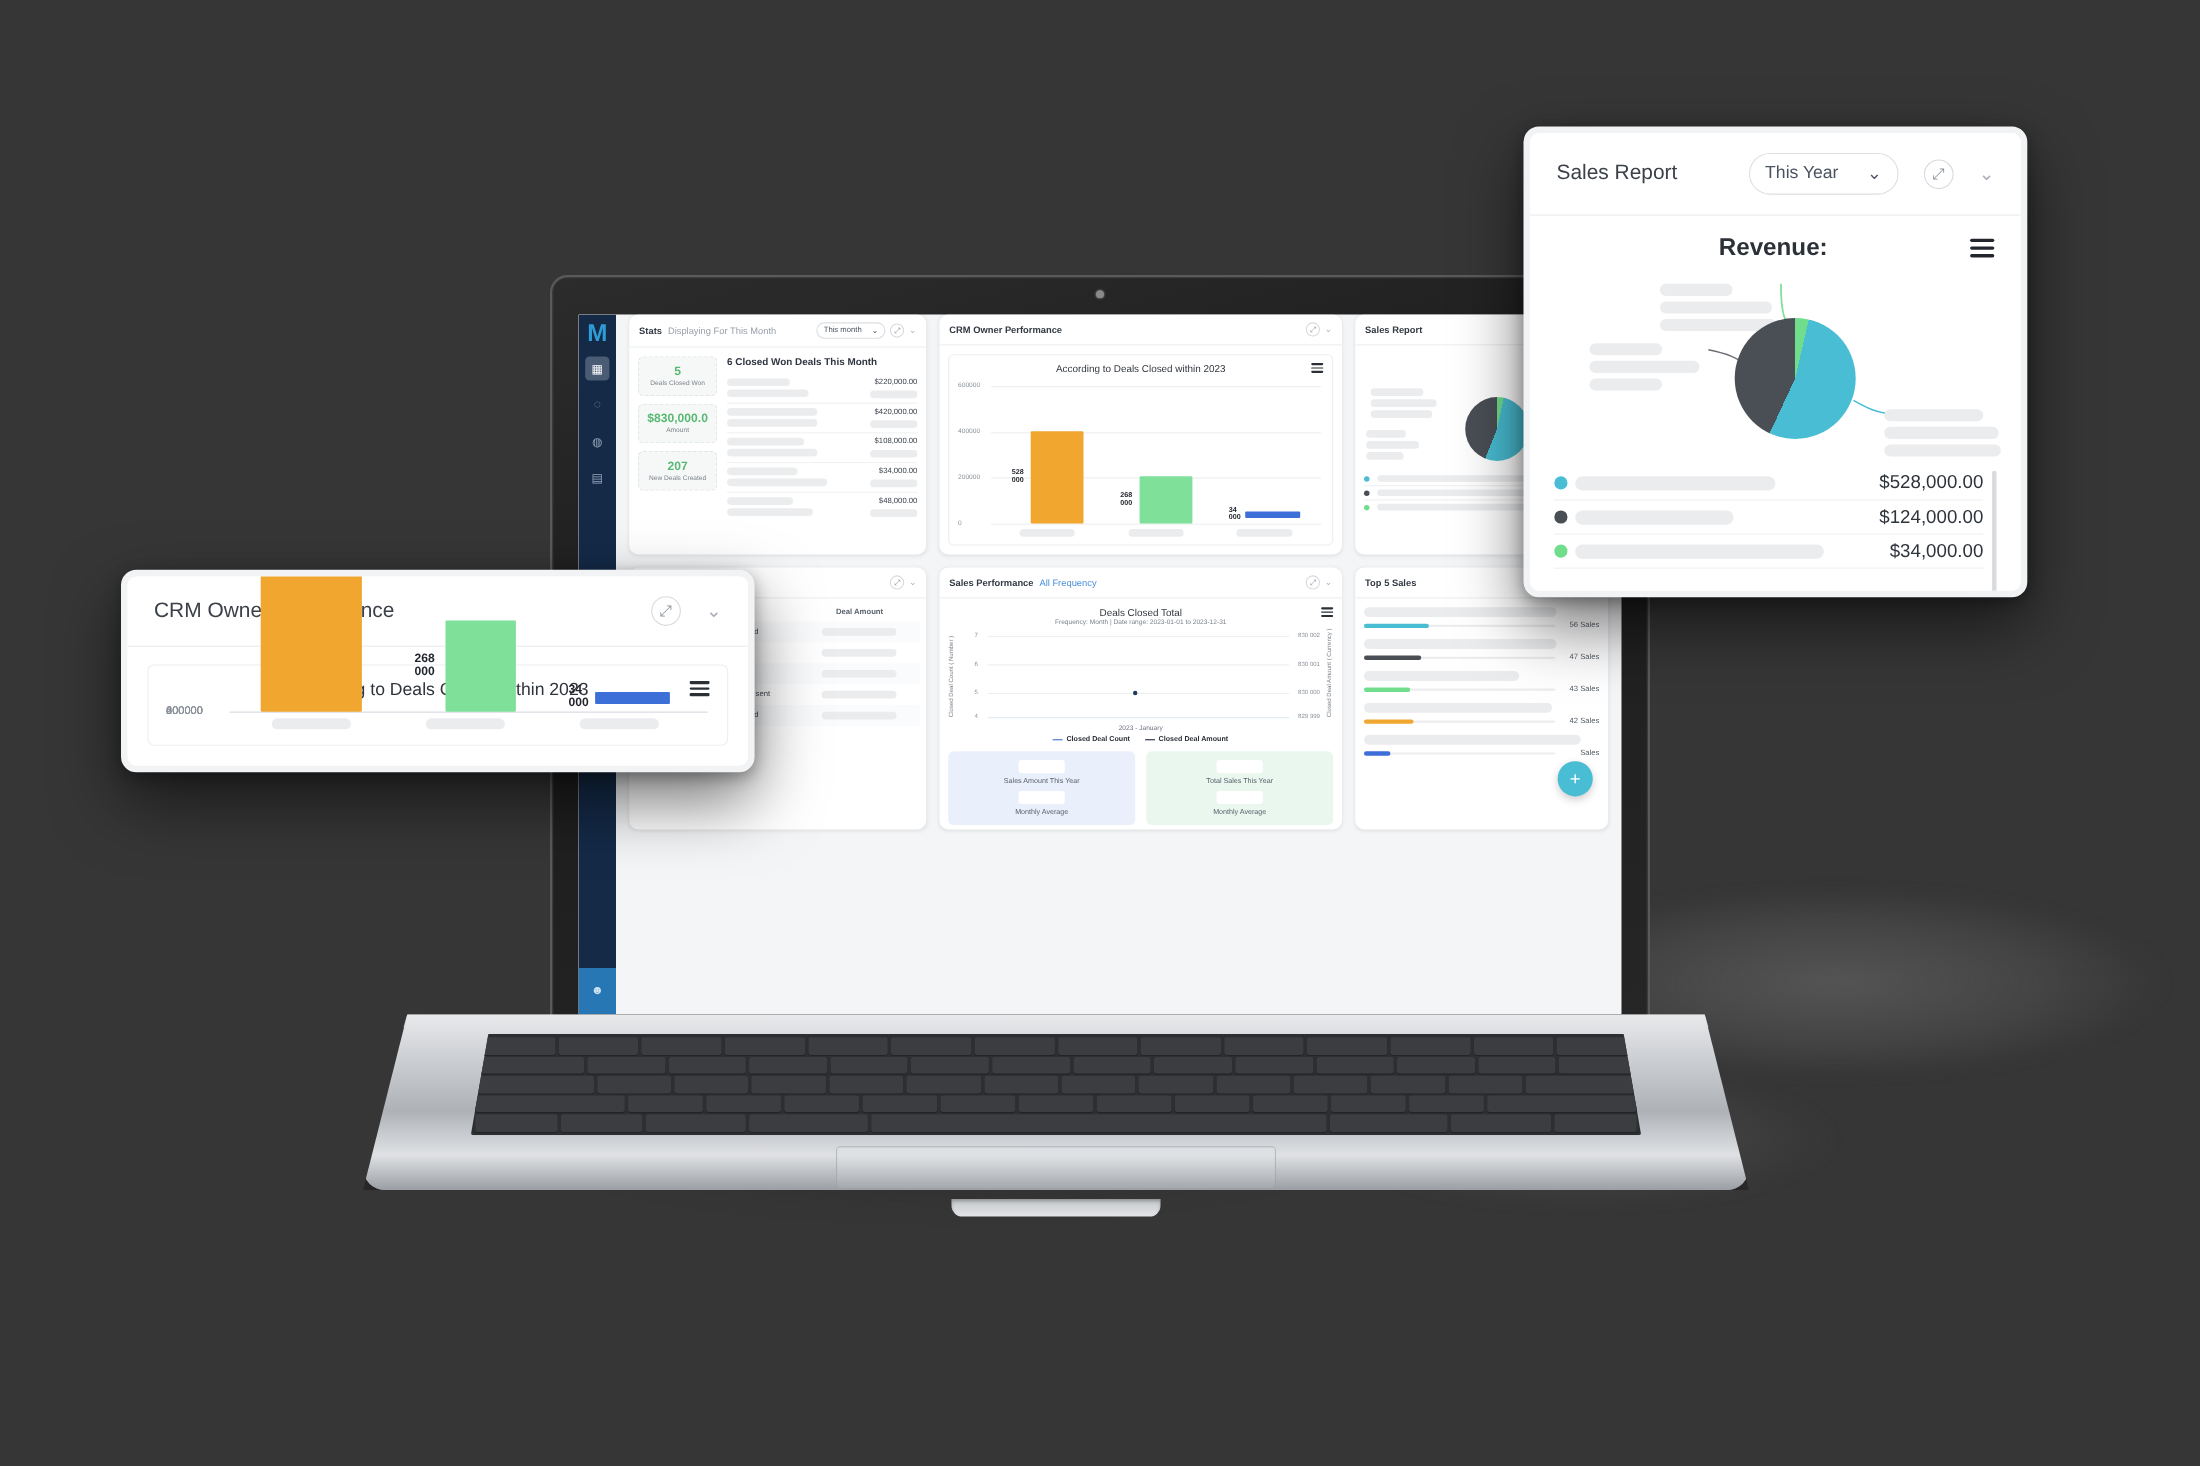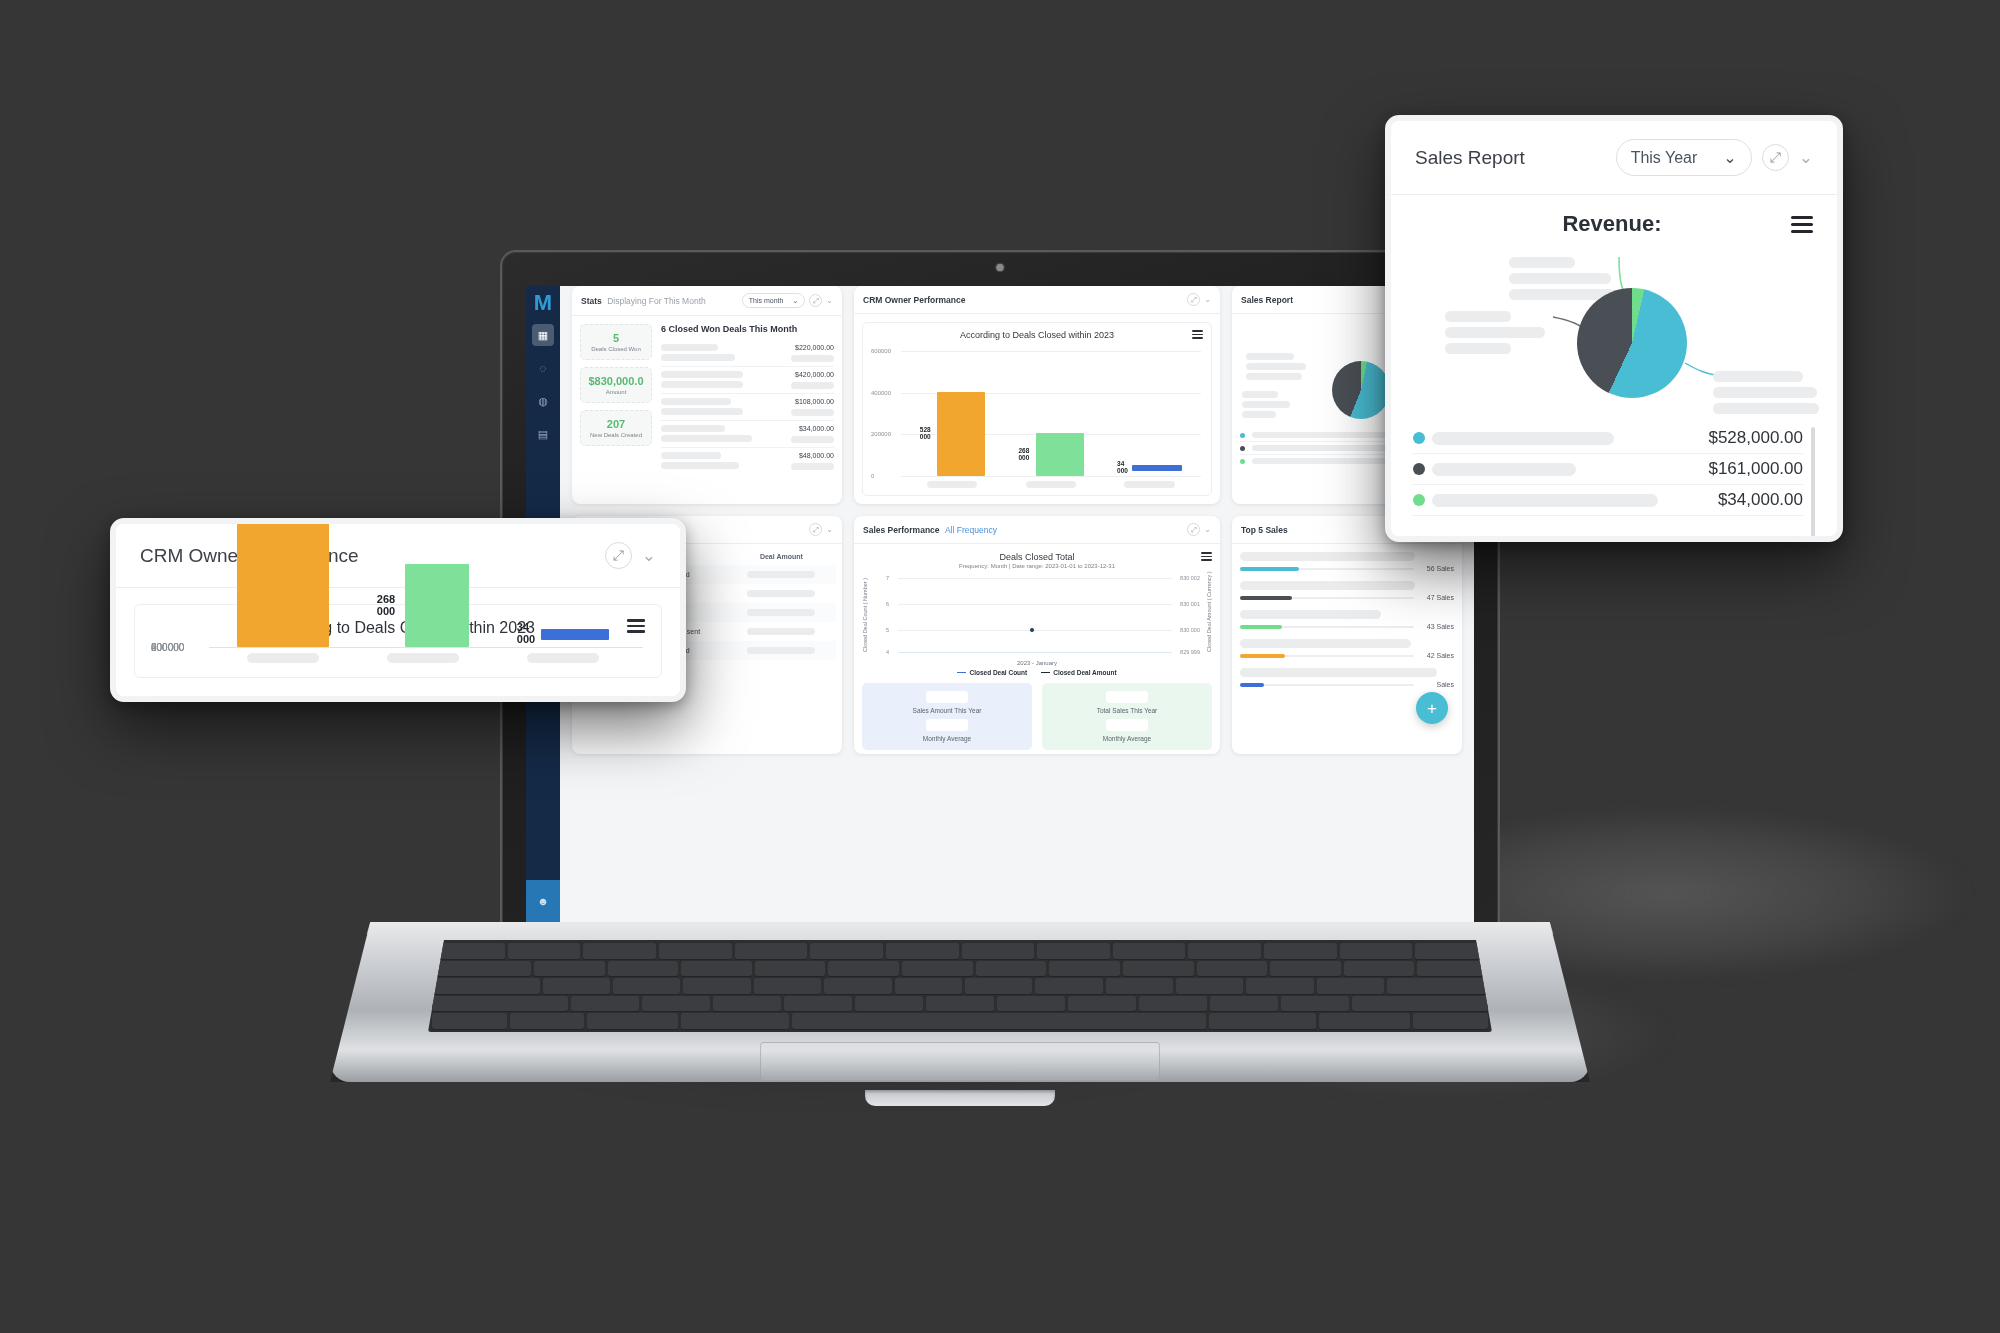--- a/index.html
+++ b/index.html
@@ -228,21 +228,21 @@
     position: absolute; background: #fff; border-radius: 14px;
     box-shadow: 0 26px 60px rgba(0,0,0,.55), 0 4px 14px rgba(0,0,0,.3);
     border: 6px solid #f2f3f5;
   }
   .float-inner { background: #fff; border-radius: 8px; overflow: hidden; }
   .f-head {
     display: flex; align-items: center; justify-content: space-between;
     padding: 18px 24px; border-bottom: 1px solid #ececee;
   }
   .f-title { font-size: 19px; color: #3c4149; }
-  .f-ctrls { display: flex; align-items: center; gap: 10px; }
+  .f-ctrls { display: flex; align-items: center; gap: 23px; }
   .f-pill {
     border: 1px solid #dcdfe3; border-radius: 30px; font-size: 16px; color: #4b5360;
     padding: 8px 14px; display: flex; align-items: center; gap: 26px; background: #fff;
   }
   .f-circ {
     width: 27px; height: 27px; border-radius: 50%; border: 1px solid #d7dade;
     display: flex; align-items: center; justify-content: center; color: #8d949c; font-size: 14px;
   }
   .f-chev { color: #aab0b8; font-size: 17px; }
 
@@ -879,21 +879,21 @@
       <div class="sr-legend">
         <div class="sr-scroll"></div>
         <div class="lg-row">
           <div class="dot" style="background:#49bdd3;"></div>
           <div class="skel" style="width:182px;"></div>
           <div class="lg-amt">$528,000.00</div>
         </div>
         <div class="lg-row">
           <div class="dot" style="background:#4a4f55;"></div>
           <div class="skel" style="width:144px;"></div>
-          <div class="lg-amt">$161,000.00</div>
+          <div class="lg-amt">$124,000.00</div>
         </div>
         <div class="lg-row" style="border-bottom:1px solid #eef0f2;">
           <div class="dot" style="background:#6fdd8b;"></div>
           <div class="skel" style="width:226px;"></div>
           <div class="lg-amt">$34,000.00</div>
         </div>
       </div>
     </div>
   </div>
 </div>

